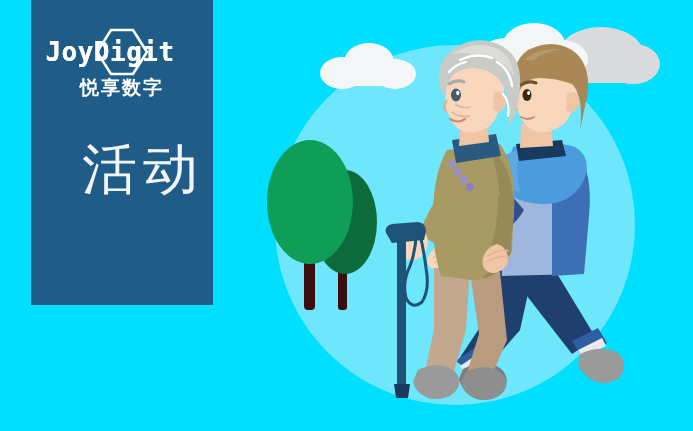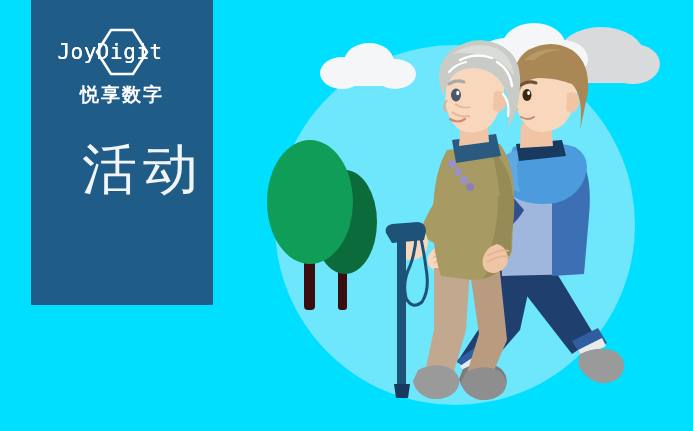--- a/index.html
+++ b/index.html
@@ -52,28 +52,27 @@
     width: 54px;
     height: 48px;
   }
   #logo-word {
     position: absolute;
     left: 0; top: 11px;
     width: 158px;
     text-align: center;
     color: #ffffff;
     font-family: "DejaVu Sans Mono", monospace;
-    font-size: 21px;
-    font-weight: normal;
+    font-size: 26px;
+    font-weight: bold;
     letter-spacing: 0.5px;
     line-height: 26px;
     text-shadow: 0 0 0 #fff;
   }
   #logo-sub {
-    margin-top: 7px;
     color: #ffffff;
     font-size: 19px;
     font-weight: bold;
     letter-spacing: 2px;
     line-height: 24px;
   }
   #panel-title {
     position: absolute;
     left: 0;
     top: 133px;

